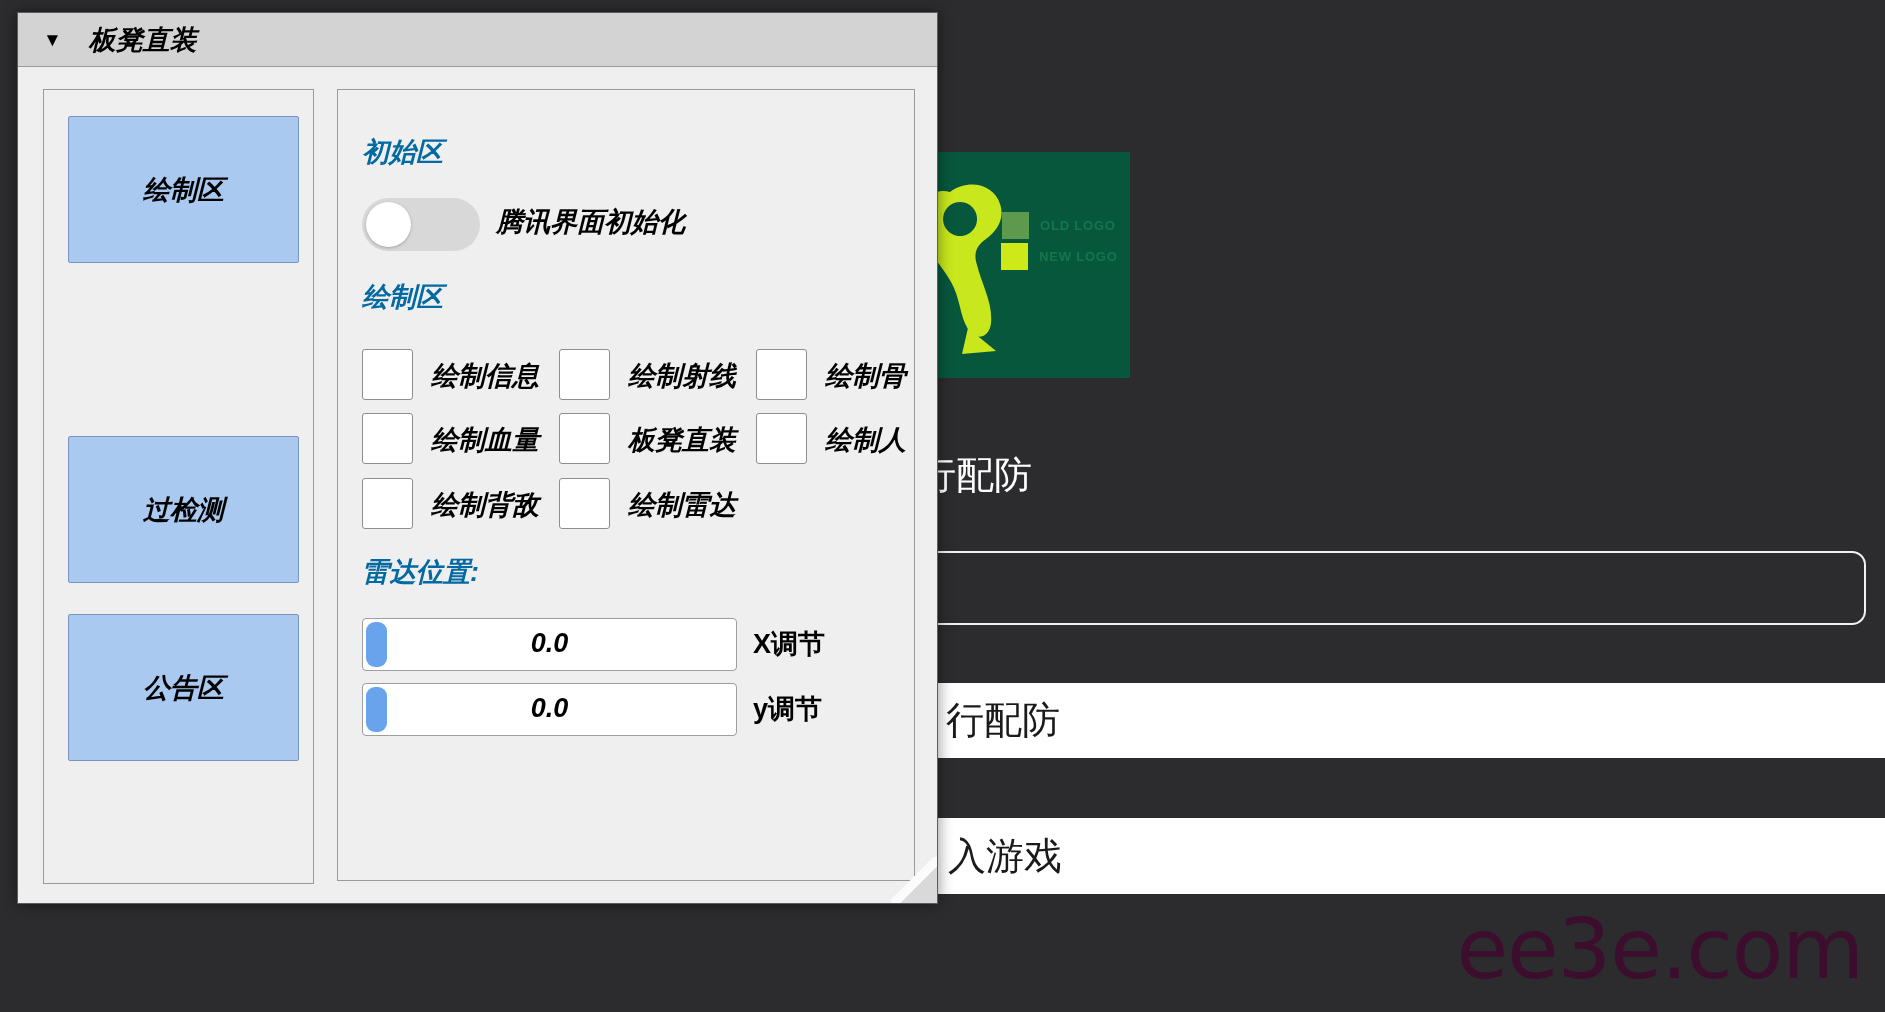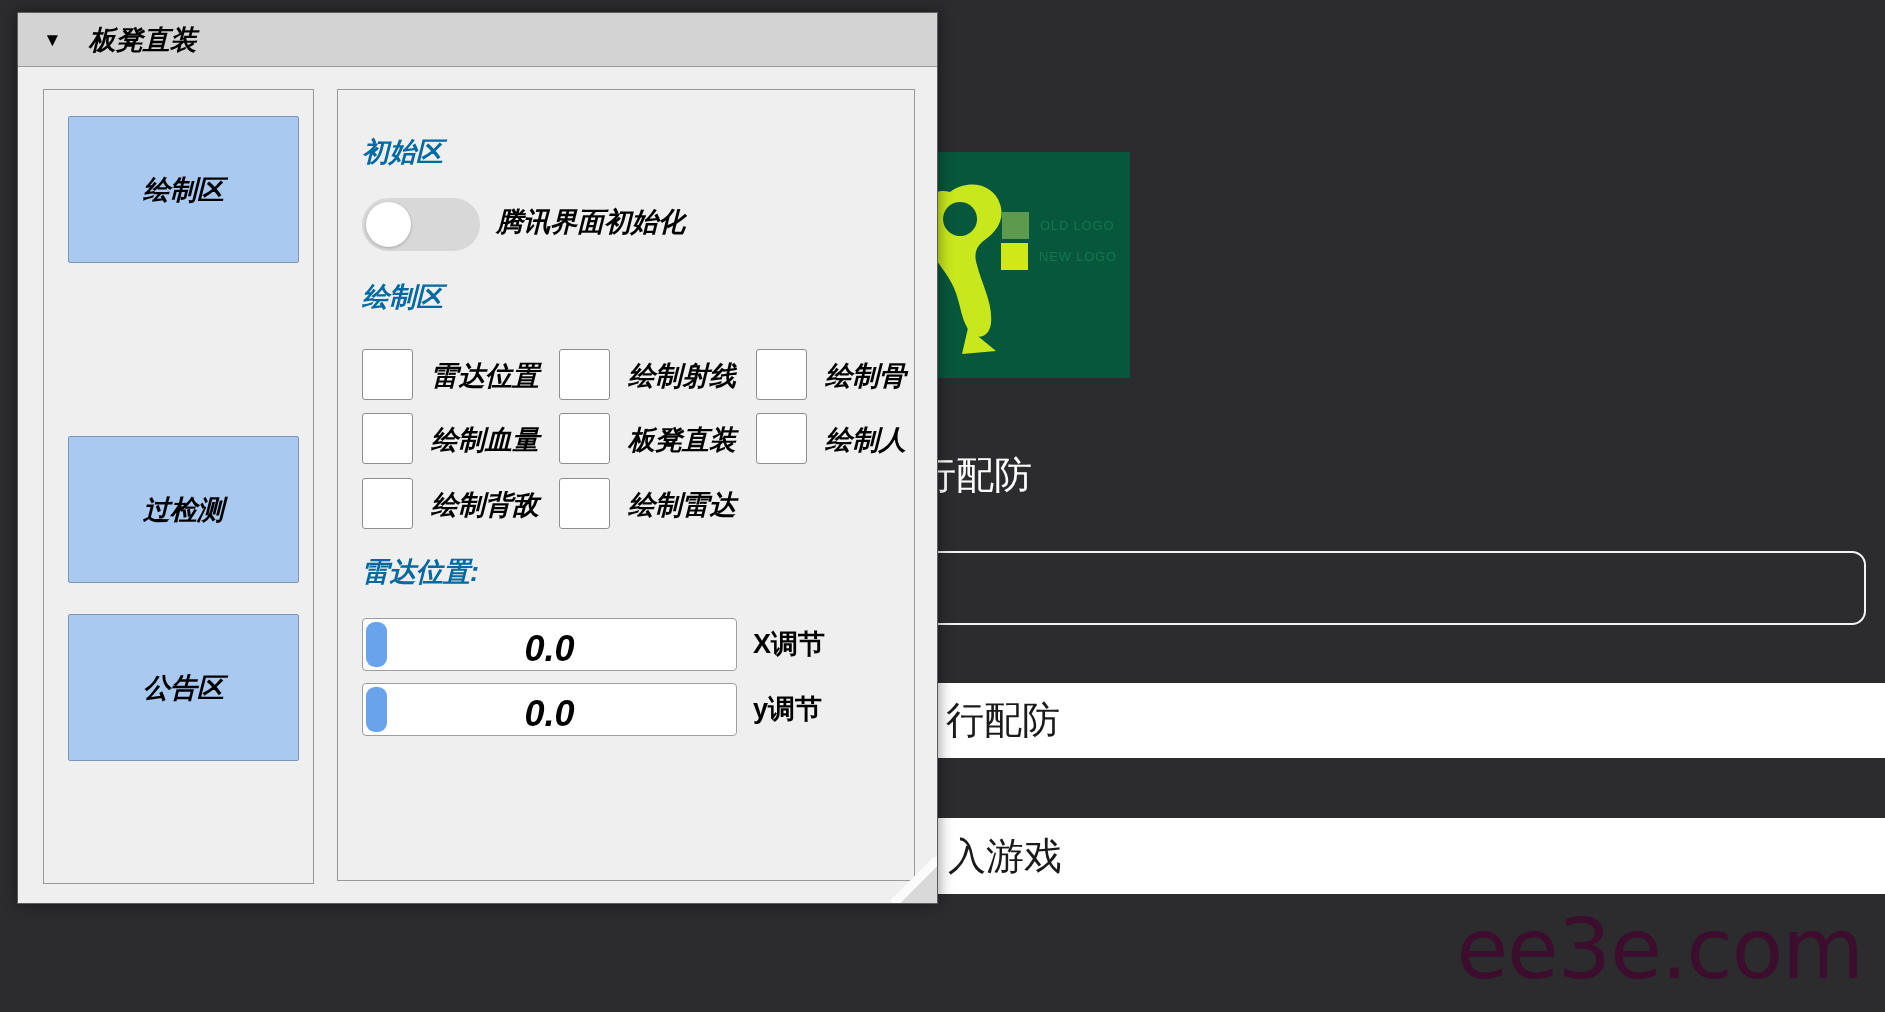--- a/index.html
+++ b/index.html
@@ -15,21 +15,21 @@
     position:absolute;left:820px;top:152px;width:310px;height:226px;
     background:#07573d;overflow:hidden;
   }
   .logo-image svg{position:absolute;left:0;top:0;}
   .legend-row{position:absolute;display:flex;align-items:center;gap:11px;}
   .legend-row.old{left:182px;top:60px;}
   .legend-row.new{left:181px;top:91px;}
   .legend-swatch{width:27px;height:27px;}
   .legend-swatch.old{background:#5e9a4e;}
   .legend-swatch.new{background:#cfe818;}
-  .legend-label{font-size:13px;font-weight:400;color:#15754e;letter-spacing:.8px;}
+  .legend-label{font-size:13px;font-weight:700;color:#15754e;letter-spacing:.8px;}
   .bg-partial-text{
     position:absolute;left:918px;top:450px;color:#ffffff;font-size:38px;
   }
   .bg-input-outline{
     position:absolute;left:900px;top:551px;width:962px;height:70px;
     border:2px solid #f2f2f2;border-radius:14px;background:transparent;
   }
   .bg-btn{
     position:absolute;left:900px;width:968px;background:#ffffff;border-radius:14px;
     display:flex;align-items:center;color:#1a1a1a;font-size:38px;
@@ -94,21 +94,21 @@
     position:absolute;left:24px;width:375px;height:53px;background:#ffffff;
     border:1px solid #9e9e9e;border-radius:4px;box-sizing:border-box;cursor:pointer;
   }
   .slider.s1{top:528px;} .slider.s2{top:593px;}
   .slider-handle{
     position:absolute;left:3px;top:3px;width:21px;height:45px;border-radius:9px;
     background:#69a3ec;
   }
   .slider-value{
     position:absolute;left:0;right:0;top:9px;text-align:center;
-    font-size:36px;font-weight:700;font-style:italic;color:#000;
+    font-size:27px;font-weight:700;font-style:italic;color:#000;
   }
   .slider-label{position:absolute;left:415px;font-size:27px;font-weight:700;white-space:nowrap;}
   .sl1{top:536px;} .sl2{top:601px;}
   .resize-grip{
     position:absolute;right:0;bottom:0;width:46px;height:46px;cursor:nwse-resize;
     background:linear-gradient(135deg,transparent 0 46%,#fbfbfb 46% 60%,#d9d9d9 60% 100%);
   }
 </style>
 </head>
 <body>
@@ -165,21 +165,21 @@
     <div class="sec-header h-init">初始区</div>
 
     <div class="toggle">
       <div class="toggle-knob"></div>
     </div>
     <div class="toggle-label">腾讯界面初始化</div>
 
     <div class="sec-header h-draw">绘制区</div>
 
     <div class="checkbox r1 c1"></div>
-    <div class="cb-label lr1 lc1">雷达位置</div>
+    <div class="cb-label lr1 lc1">绘制信息</div>
     <div class="checkbox r1 c2"></div>
     <div class="cb-label lr1 lc2">绘制射线</div>
     <div class="checkbox r1 c3"></div>
     <div class="cb-label lr1 lc3">绘制骨</div>
 
     <div class="checkbox r2 c1"></div>
     <div class="cb-label lr2 lc1">绘制血量</div>
     <div class="checkbox r2 c2"></div>
     <div class="cb-label lr2 lc2">板凳直装</div>
     <div class="checkbox r2 c3"></div>

